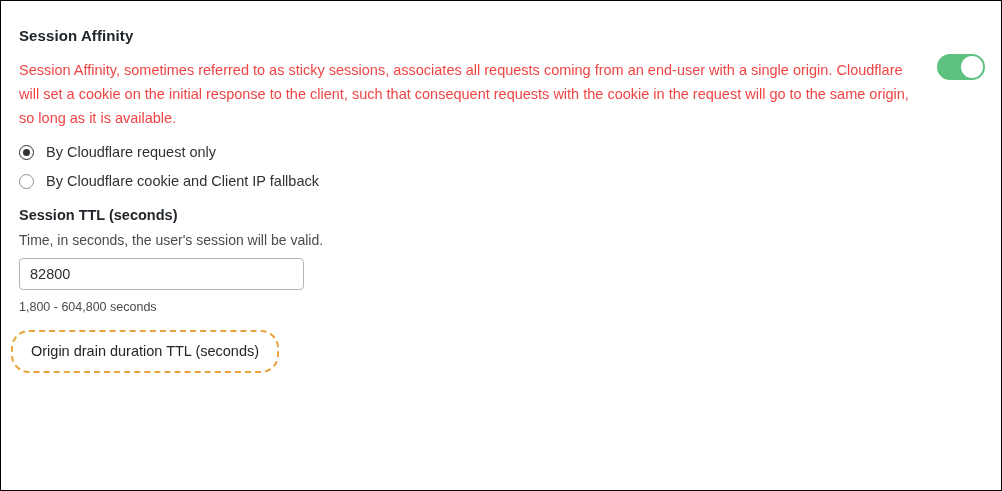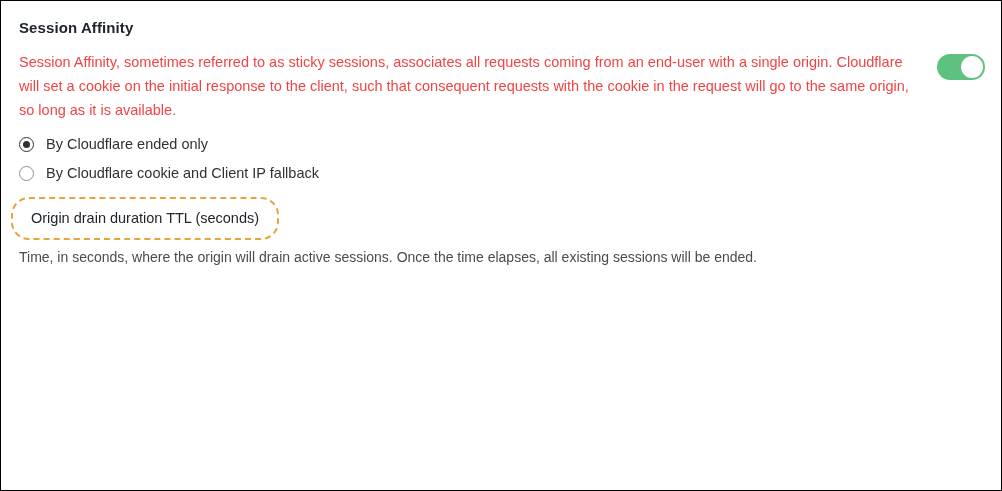--- a/index.html
+++ b/index.html
@@ -19,21 +19,21 @@
     border: 1px solid #000000;
     background: #ffffff;
     overflow: hidden;
   }
   .panel {
     position: absolute;
     left: 0;
     top: 0;
     right: 0;
     bottom: 0;
-    padding: 16px 18px 0 18px;
+    padding: 24px 18px 0 18px;
     box-sizing: border-box;
   }
   .section-title {
     font-size: 15px;
     font-weight: bold;
     color: #20262b;
     margin: 2px 0 14px 0;
     letter-spacing: 0.1px;
   }
   .description {
@@ -153,30 +153,35 @@
 
     <div class="description">Session Affinity, sometimes referred to as sticky sessions, associates all requests coming from an end-user with a single origin. Cloudflare will set a cookie on the initial response to the client, such that consequent requests with the cookie in the request will go to the same origin, so long as it is available.</div>
 
     <div class="toggle">
       <div class="knob"></div>
     </div>
 
     <div class="group">
       <div class="radio-row">
         <span class="radio checked"></span>
-        <span class="radio-label">By Cloudflare ended only</span>
+        <span class="radio-label">By Cloudflare request only</span>
       </div>
       <div class="radio-row">
         <span class="radio"></span>
         <span class="radio-label">By Cloudflare cookie and Client IP fallback</span>
       </div>
     </div>
 
+    <div>
+      <div class="field-label">Session TTL (seconds)</div>
+      <div class="field-help">Time, in seconds, the user's session will be valid.</div>
+      <input class="text-input" type="text" value="82800" style="">
+      <div class="range-hint">1,800 - 604,800 seconds</div>
+    </div>
 
     <div>
       <div class="highlight-wrap">
         <div class="field-label">Origin drain duration TTL (seconds)</div>
       </div>
-      <div class="field-help">Time, in seconds, where the origin will drain active sessions. Once the time elapses, all existing sessions will be ended.</div>
     </div>
 
   </div>
 </div>
 
 </body></html>

